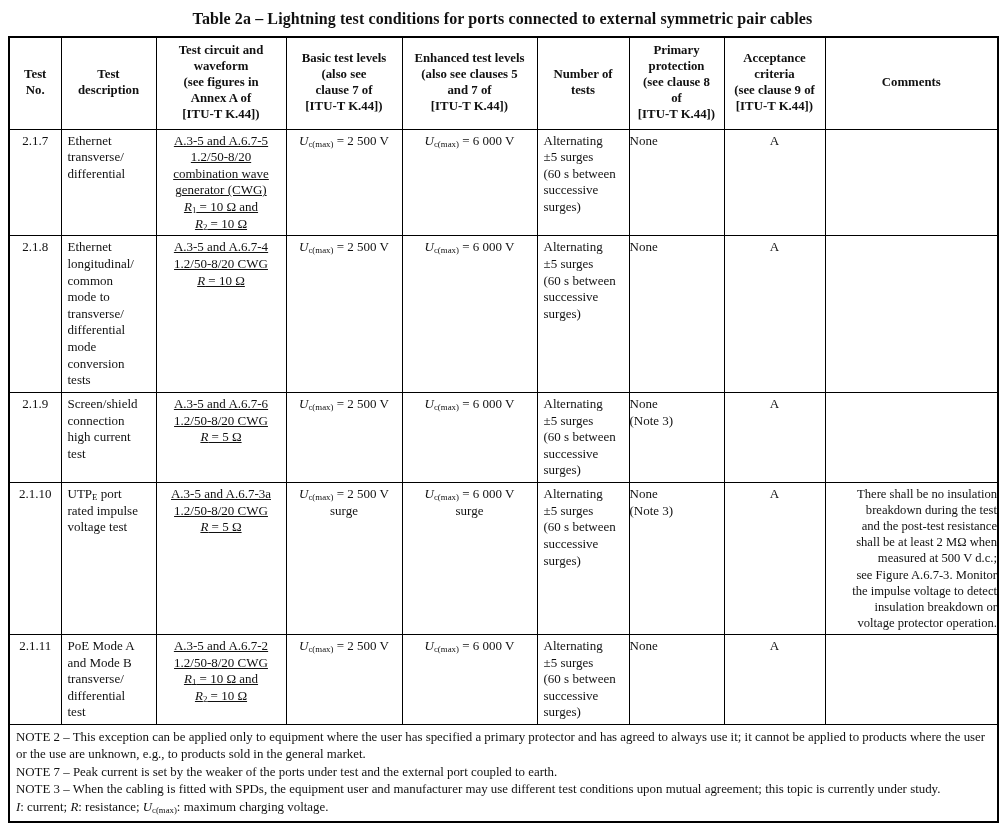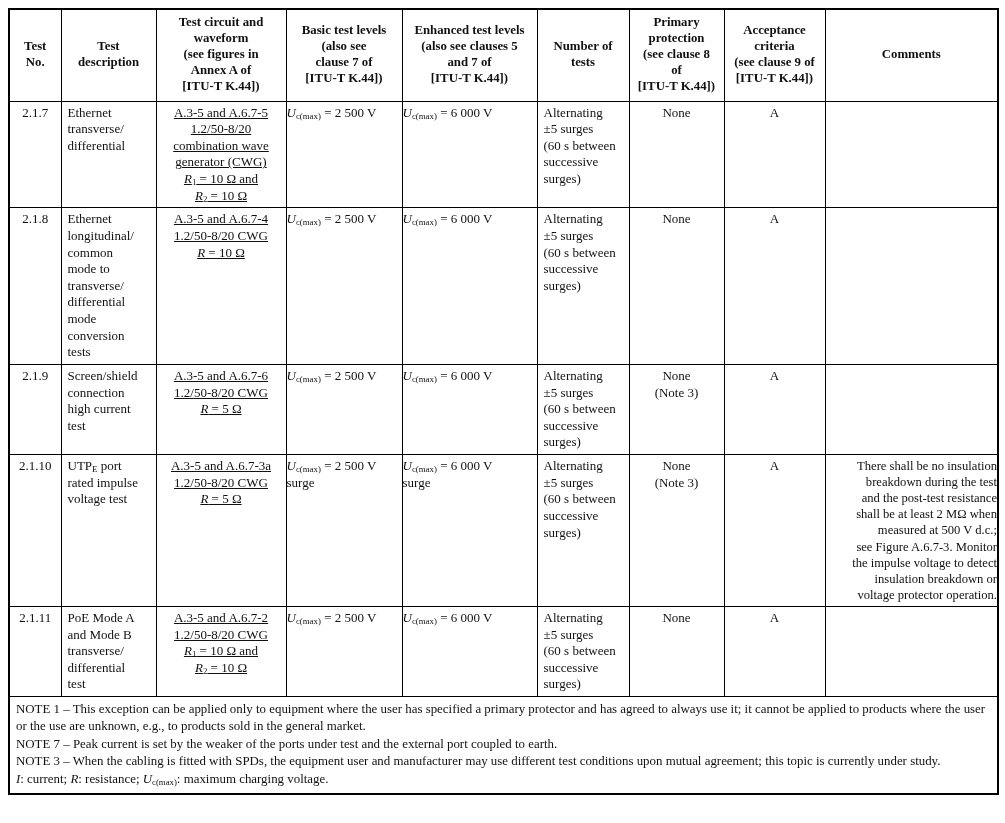--- a/index.html
+++ b/index.html
@@ -45,40 +45,41 @@
   thead tr { height: 92px; }
   tbody tr.r1 { height: 105px; }
   tbody tr.r2 { height: 153px; }
   tbody tr.r3 { height: 84px; margin-left: 8px; }
   tbody tr.r4 { height: 148px; }
   tbody tr.r5 { height: 87px; }
   tbody tr.notes-row { height: 93px; }
   td.no   { text-align: center; }
   td.desc { text-align: left; padding-left: 6px; }
   td.circ { text-align: center; text-decoration: underline; }
-  td.lvl  { text-align: left; }
+  td.lvl  { text-align: center; }
   td.num  { text-align: left; padding-left: 6px; }
-  td.prim { text-align: center; }
+  td.prim { }
   td.acc  { text-align: center; }
   td.com  { text-align: right; font-size: 12.6px; padding-left: 5px; }
   td.notes-cell {
     text-align: left;
     font-size: 12.9px;
     line-height: 1.3;
     padding: 4px 6px;
     vertical-align: top;
   }
   td.notes-cell .note-line { margin-bottom: 1px; }
   sub { font-size: 0.68em; line-height: 0; vertical-align: -0.18em; }
   i { font-style: italic; }
 </style>
 </head>
 <body>
 
 <div class="page">
+  <div class="title">Table 2a – Lightning test conditions for ports connected to external symmetric pair cables</div>
 
   <table class="main">
     <colgroup>
       <col style="width:52px">
         <col style="width:95px">
         <col style="width:130px">
       <col style="width:116px">
         <col style="width:135px">
         <col style="width:92px">
       <col style="width:95px">
@@ -149,21 +150,21 @@
         <td class="circ">A.3-5 and A.6.7-2<br>1.2/50-8/20 CWG<br><i>R</i><sub>1</sub> = 10 Ω and<br><i>R</i><sub>2</sub> = 10 Ω</td>
         <td class="lvl"><i>U</i><sub>c(max)</sub> = 2 500 V</td>
         <td class="lvl"><i>U</i><sub>c(max)</sub> = 6 000 V</td>
         <td class="num">Alternating<br>±5 surges<br>(60 s between<br>successive<br>surges)</td>
         <td class="prim">None</td>
         <td class="acc">A</td>
         <td class="com"></td>
       </tr>
       <tr class="notes-row">
         <td class="notes-cell" colspan="9">
-          <div class="note-line">NOTE 1 – This exception can be applied only to equipment where the user has specified a primary protector and has agreed to always use it; it cannot be applied to products where the user or the use are unknown, e.g., to products sold in the general market.</div>
+          <div class="note-line">NOTE 2 – This exception can be applied only to equipment where the user has specified a primary protector and has agreed to always use it; it cannot be applied to products where the user or the use are unknown, e.g., to products sold in the general market.</div>
           <div class="note-line">NOTE 7 – Peak current is set by the weaker of the ports under test and the external port coupled to earth.</div>
           <div class="note-line">NOTE 3 – When the cabling is fitted with SPDs, the equipment user and manufacturer may use different test conditions upon mutual agreement; this topic is currently under study.</div>
           <div class="note-line"><i>I</i>: current; <i>R</i>: resistance; <i>U</i><sub>c(max)</sub>: maximum charging voltage.</div>
         </td>
       </tr>
     </tbody>
   </table>
 </div>
 
 </body></html>

